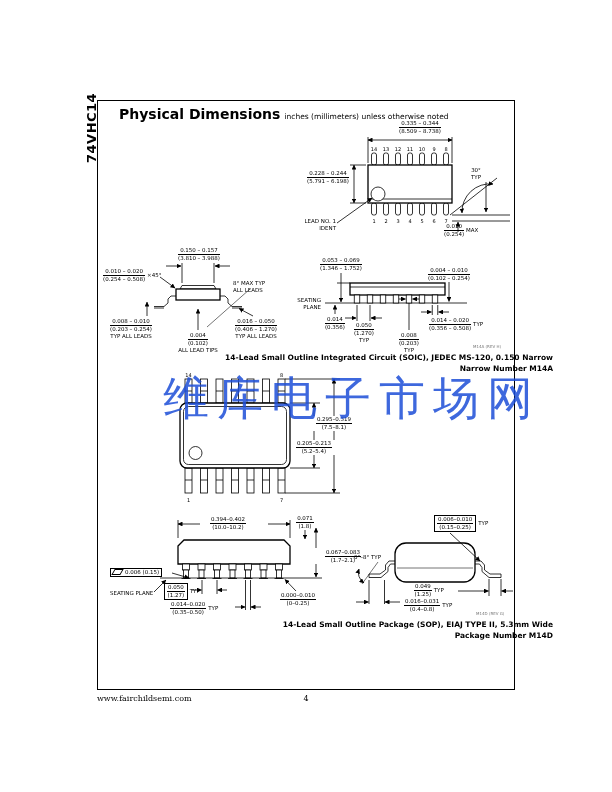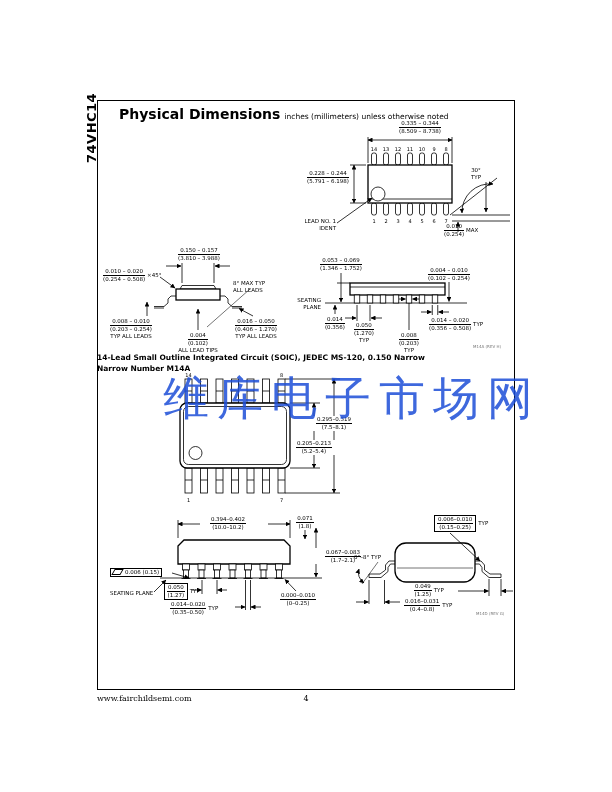--- a/index.html
+++ b/index.html
@@ -25,21 +25,21 @@
   .dim .mm{display:block;}
   .dim .sfx{display:inline-block;vertical-align:middle;margin-left:2px;}
   .dim .sub{display:block;}
   .wbg{background:#fff;}
   .boxed{border:.8px solid #000;padding:0 2px;background:#fff;}
   .lbl .l{display:block;}
   .ra{text-align:right;}
   .la{text-align:left;}
   .flag{display:inline-block;width:7px;height:4px;border:.7px solid #000;transform:skewX(-30deg);margin-right:3px;vertical-align:middle;}
   .rev{position:absolute;font-size:4px;color:#777;white-space:nowrap;z-index:4;}
-  .caption{position:absolute;left:97px;width:456px;text-align:left;font-weight:bold;font-size:7.5px;line-height:1.45;z-index:4;}
+  .caption{position:absolute;left:97px;width:456px;text-align:right;font-weight:bold;font-size:7.5px;line-height:1.45;z-index:4;}
   .watermark{position:absolute;left:163px;top:368px;font-size:46px;letter-spacing:8px;color:#1d4ed8;opacity:.85;
         z-index:6;white-space:nowrap;pointer-events:none;font-family:"DejaVu Sans",sans-serif;}
   .footer-url{position:absolute;left:97px;top:694px;font-family:"DejaVu Serif",serif;font-size:8px;}
   .page-num{position:absolute;left:0;top:694px;width:612px;text-align:center;font-family:"DejaVu Serif",serif;font-size:8px;}
 </style>
 </head>
 <body>
 
 <div class="page">
   <div class="border-box"></div>
@@ -450,16 +450,20 @@
     <div class="lbl" style="left:6px;top:42px;">0°–8° TYP</div>
     <div class="dim" style="left:66px;top:71px;">
       <span class="frac"><span class="in">0.049</span><span class="mm">(1.25)</span></span><span class="sfx">TYP</span>
     </div>
     <div class="dim" style="left:56px;top:86px;">
       <span class="frac"><span class="in">0.016–0.031</span><span class="mm">(0.4–0.8)</span></span><span class="sfx">TYP</span>
     </div>
     <div class="rev" style="left:128px;top:99px;">M14D (REV G)</div>
   </div>
 
+  <div class="caption" style="top:620px;">
+    <div>14-Lead Small Outline Package (SOP), EIAJ TYPE II, 5.3mm Wide</div>
+    <div>Package Number M14D</div>
+  </div>
 
   <div class="footer-url">www.fairchildsemi.com</div>
   <div class="page-num">4</div>
 </div>
 
 </body></html>

